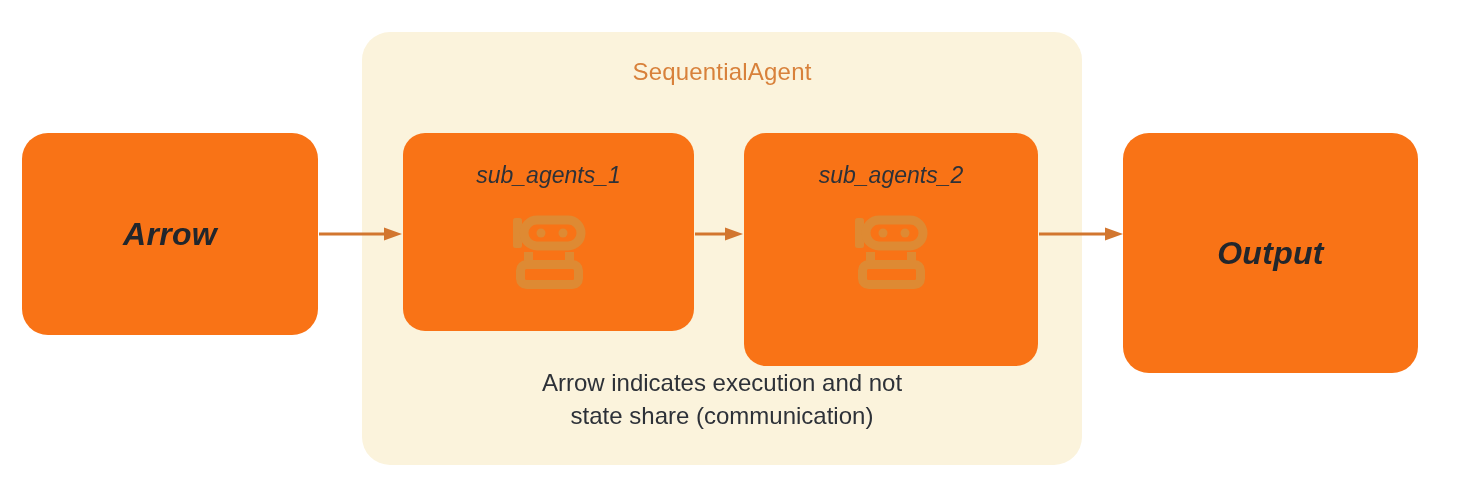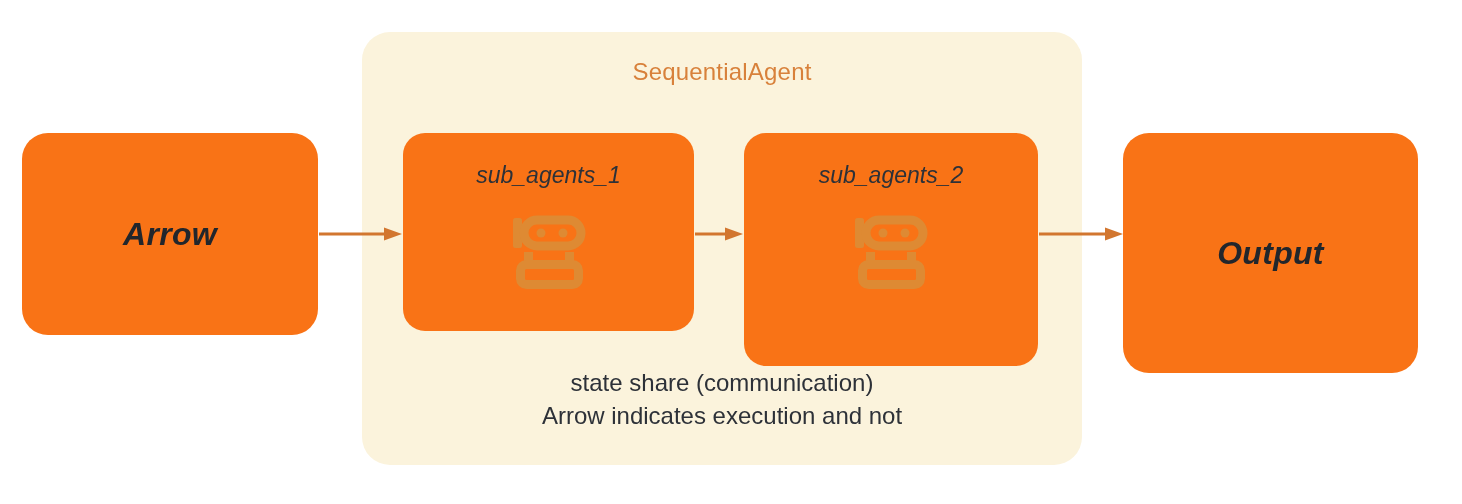--- a/index.html
+++ b/index.html
@@ -114,22 +114,22 @@
       <rect x="54" y="42" width="9" height="10" fill="#DE8A33"></rect>
       <rect x="9.5" y="54.5" width="58" height="20" rx="6" fill="none" stroke="#DE8A33" stroke-width="9"></rect>
     </svg>
   </div>
 
   <div class="box io-box output-box">
     <span>Output</span>
   </div>
 
   <div class="caption">
+    <div>Arrow indicates execution and not</div>
     <div>state share (communication)</div>
-    <div>Arrow indicates execution and not</div>
   </div>
 
   <svg class="arrow arrow-1" viewBox="0 0 83 20" aria-hidden="true">
     <line x1="0" y1="10" x2="67" y2="10" stroke="#D2762F" stroke-width="3"></line>
     <polygon points="65,3.5 83,10 65,16.5" fill="#D2762F"></polygon>
   </svg>
   <svg class="arrow arrow-2" viewBox="0 0 48 20" aria-hidden="true">
     <line x1="0" y1="10" x2="32" y2="10" stroke="#D2762F" stroke-width="3"></line>
     <polygon points="30,3.5 48,10 30,16.5" fill="#D2762F"></polygon>
   </svg>

